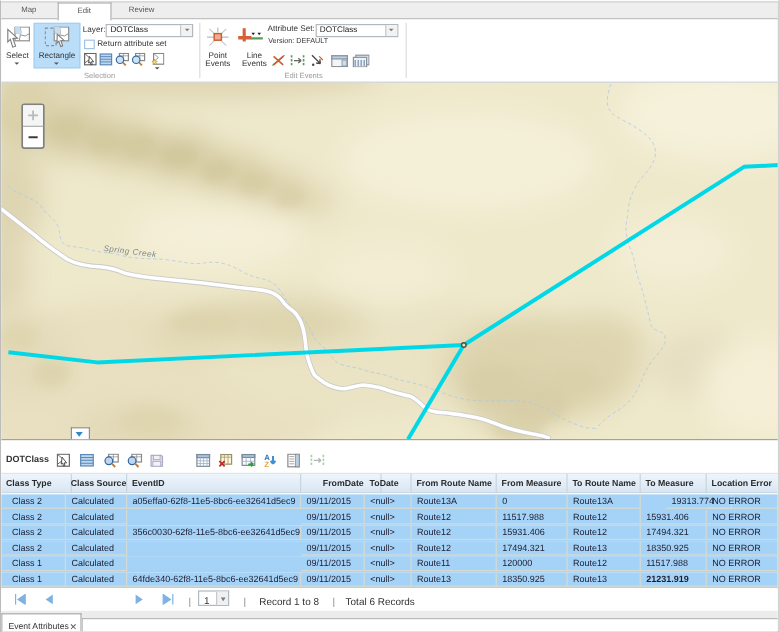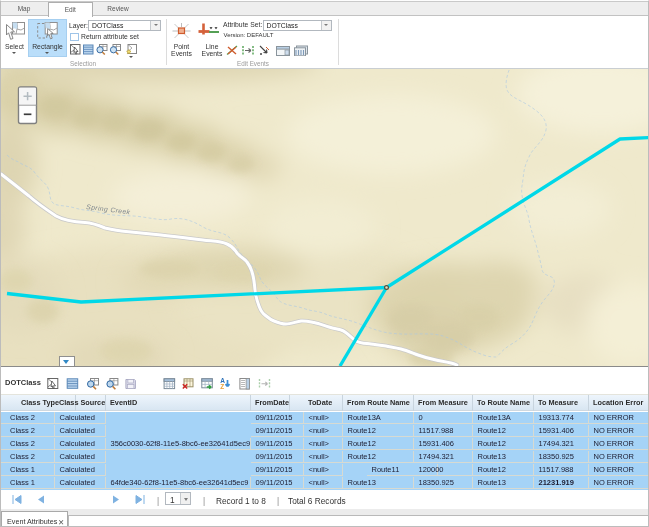--- a/index.html
+++ b/index.html
@@ -316,40 +316,41 @@
 
         <g transform="translate(211.5,0)" opacity="0.75">
           <path d="M1 1 V10.5 M11 1 V10.5" stroke="#8fbf8f" stroke-width="1.4" stroke-dasharray="2 1.2"></path>
           <path d="M3 5.7 H9 M9 5.7 l-2.2 -1.8 M9 5.7 l-2.2 1.8" stroke="#9a9a9a" stroke-width="1.1" fill="none"></path>
         </g>
       </svg>
     </div>
     <div id="grid">
         <div style="position:absolute;left:0;top:96px;width:649px;height:1px;background:#93aec4;"></div>
         <div id="ghead">
-          <div class="hc" style="left:16px;width:59px;">Class Type</div>
+          <div class="hc" style="left:0px;width:59px;">Class Type</div>
           <div class="hc" style="left:54px;width:51px;">Class Source</div>
           <div class="hc" style="left:105px;width:145px;">EventID</div>
-          <div class="hc" style="left:236px;width:53px;text-align:right;">FromDate</div>
+          <div class="hc" style="left:264px;width:53px;">FromDate</div>
           <div class="hc" style="left:303px;width:39px;">ToDate</div>
           <div class="hc" style="left:342px;width:71px;">From Route Name</div>
           <div class="hc" style="left:413px;width:59px;">From Measure</div>
           <div class="hc" style="left:472px;width:61px;">To Route Name</div>
           <div class="hc" style="left:533px;width:55px;">To Measure</div>
           <div class="hc" style="left:588px;width:61px;">Location Error</div>
         </div>
         <div class="grow" style="top:18px;">
           <div class="gc" style="left:0px;width:54px;padding-left:9px;">Class 2</div>
           <div class="gc" style="left:54px;width:51px;">Calculated</div>
+          <div class="gc" style="left:105px;width:145px;">a05effa0-62f8-11e5-8bc6-ee32641d5ec9</div>
           <div class="gc" style="left:250px;width:53px;">09/11/2015</div>
           <div class="gc" style="left:303px;width:39px;">&lt;null&gt;</div>
           <div class="gc" style="left:342px;width:71px;">Route13A</div>
           <div class="gc" style="left:413px;width:59px;">0</div>
           <div class="gc" style="left:472px;width:61px;">Route13A</div>
-          <div class="gc" style="left:533px;width:55px;">19313.774</div>
+          <div class="gc" style="left:554px;width:55px;">19313.774</div>
           <div class="gc" style="left:588px;width:61px;">NO ERROR</div>
         </div>
         <div class="grow" style="top:31px;">
           <div class="gc" style="left:0px;width:54px;padding-left:9px;">Class 2</div>
           <div class="gc" style="left:54px;width:51px;">Calculated</div>
           <div class="gc" style="left:250px;width:53px;">09/11/2015</div>
           <div class="gc" style="left:303px;width:39px;">&lt;null&gt;</div>
           <div class="gc" style="left:342px;width:71px;">Route12</div>
           <div class="gc" style="left:413px;width:59px;">11517.988</div>
           <div class="gc" style="left:472px;width:61px;">Route12</div>
@@ -377,21 +378,21 @@
           <div class="gc" style="left:413px;width:59px;">17494.321</div>
           <div class="gc" style="left:472px;width:61px;">Route13</div>
           <div class="gc" style="left:533px;width:55px;">18350.925</div>
           <div class="gc" style="left:588px;width:61px;">NO ERROR</div>
         </div>
         <div class="grow" style="top:70px;">
           <div class="gc" style="left:0px;width:54px;padding-left:9px;">Class 1</div>
           <div class="gc" style="left:54px;width:51px;">Calculated</div>
           <div class="gc" style="left:250px;width:53px;">09/11/2015</div>
           <div class="gc" style="left:303px;width:39px;">&lt;null&gt;</div>
-          <div class="gc" style="left:342px;width:71px;margin-left:24px;">Route11</div>
+          <div class="gc" style="left:342px;width:71px;">Route11</div>
           <div class="gc" style="left:413px;width:59px;">120000</div>
           <div class="gc" style="left:472px;width:61px;">Route12</div>
           <div class="gc" style="left:533px;width:55px;">11517.988</div>
           <div class="gc" style="left:588px;width:61px;">NO ERROR</div>
         </div>
         <div class="grow" style="top:83px;">
           <div class="gc" style="left:0px;width:54px;padding-left:9px;">Class 1</div>
           <div class="gc" style="left:54px;width:51px;">Calculated</div>
           <div class="gc" style="left:105px;width:145px;">64fde340-62f8-11e5-8bc6-ee32641d5ec9</div>
           <div class="gc" style="left:250px;width:53px;">09/11/2015</div>

